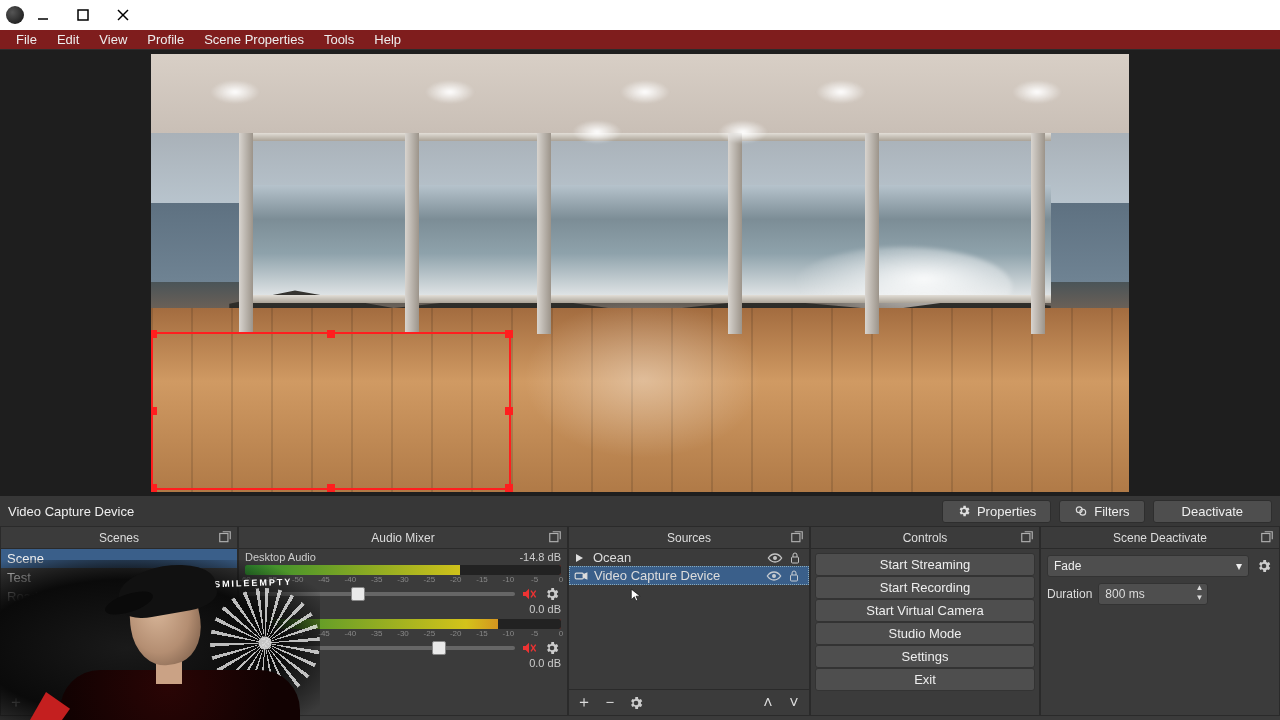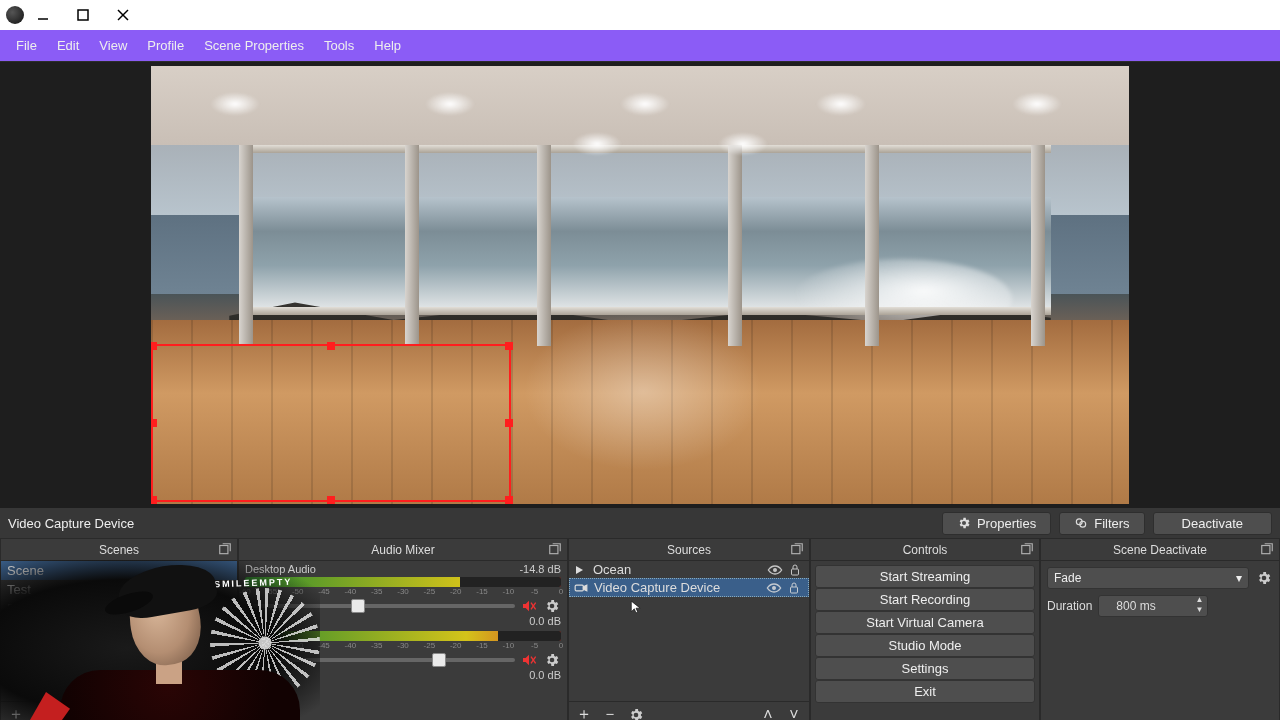--- a/index.html
+++ b/index.html
@@ -6,21 +6,21 @@
 body { width: 1280px; height: 720px; background: #3b3b3b; overflow: hidden; color: #ddd; font-size: 13px; }
 
 
 .titlebar { height: 30px; background: #fff; display: flex; align-items: center; padding: 0 6px; color: #000; }
 .titlebar .obs-logo { width: 18px; height: 18px; border-radius: 50%; background: radial-gradient(circle at 35% 35%, #555, #111); margin-right: 8px; }
 .titlebar .title { flex: 1; font-size: 12px; }
 .titlebar .winbtns { display: flex; gap: 18px; padding-right: 8px; }
 .titlebar .winbtn { width: 22px; height: 22px; display: flex; align-items: center; justify-content: center; font-size: 14px; cursor: pointer; }
 
 
-.menubar { height: 32px; background: #8b5cf6; display: flex; align-items: center; padding: 0 6px; color: #eee; font-size: 13px; border-bottom: 1px solid #2c2c2c;}
+.menubar { height: 20px; background: #7f1d1d; display: flex; align-items: center; padding: 0 6px; color: #eee; font-size: 13px; border-bottom: 1px solid #2c2c2c;}
 .menubar .menuitem { padding: 2px 10px; cursor: pointer; }
 
 
 .preview-wrap { height: 446px; background: #1e1e1e; position: relative; display: flex; align-items: center; justify-content: center; }
 .preview-canvas { width: 978px; height: 438px; background: #000; position: relative; overflow: hidden; }
 
 
 .scene-bg { position:absolute; inset:0;
   background:
     linear-gradient(to bottom,
@@ -107,21 +107,21 @@
 
 
 .ctl-list { padding:4px; display:flex; flex-direction:column; gap:0;}
 .ctl-btn { background:#4e4e4e; border:1px solid #333; color:#eee; padding:3px 0; text-align:center; font-size:13px; cursor:pointer; border-radius:3px;}
 
 
 .trans-body { padding:6px; display:flex; flex-direction:column; gap:6px; font-size:12px;}
 .row { display:flex; align-items:center; gap:6px;}
 .select-box { flex:1; background:#4e4e4e; border:1px solid #333; color:#eee; padding:3px 6px; display:flex; justify-content:space-between; align-items:center; border-radius:3px;}
 .spin { width:110px; display:flex; background:#4e4e4e; border:1px solid #333; border-radius:3px;}
-.spin span.val { flex:1; padding:3px 6px;margin-left:11px;}
+.spin span.val { flex:1; padding:3px 6px;}
 .spin .arrows { width:16px; display:flex; flex-direction:column;}
 .spin .arrows div{ flex:1; text-align:center; font-size:8px; line-height:8px; cursor:pointer;}
 
 
 svg { display:block; }
 .iconbtn { width:18px; height:18px; display:flex; align-items:center; justify-content:center; cursor:pointer; color:#ddd; font-size:16px;}
 .cursor-arrow { position:absolute; width:14px; height:20px; pointer-events:none; }
 
 
 .webcam-overlay {

